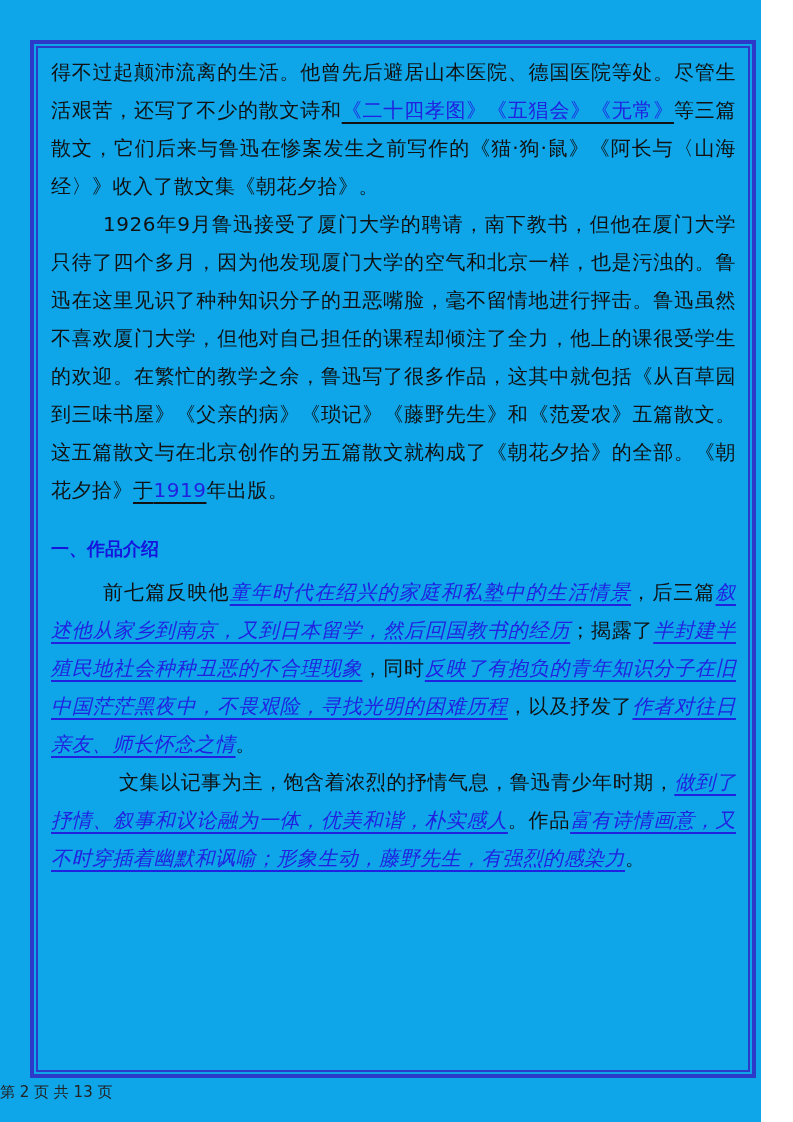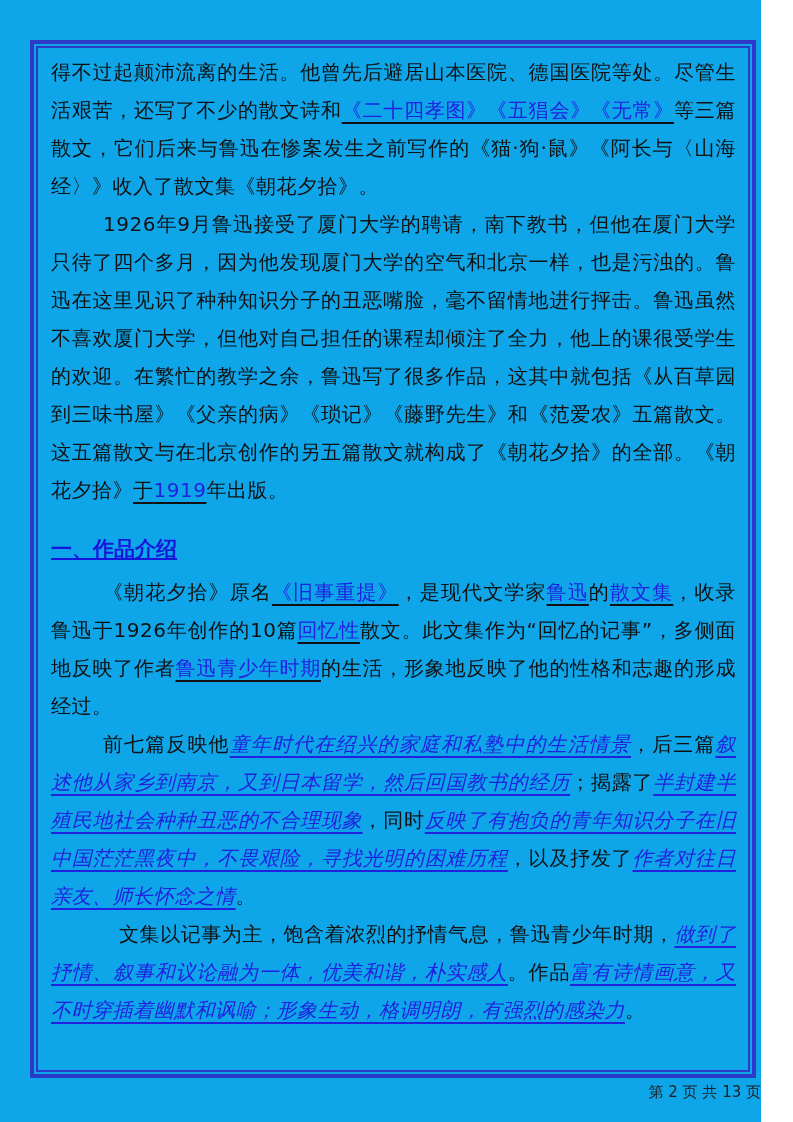--- a/index.html
+++ b/index.html
@@ -36,25 +36,24 @@
     margin:0;
     font-size:20px;
     line-height:38px;
     text-align:justify;
     letter-spacing:0.5px;
   }
   .indent2{text-indent:2.6em;}
   .indent3{text-indent:3.4em;}
   .sec-heading{
     margin:25px 0 9px 0;
-    font-size:21px;
+    font-size:18px;
     line-height:30px;
     font-weight:bold;
     color:var(--heading);
-    text-decoration:underline;
   }
   .seg-link{
     color:var(--link);
     text-decoration:underline;
     text-decoration-color:var(--link);
     text-decoration-thickness:2px;
     text-underline-offset:5px;
     font-style:italic;
   }
   .seg-linkb{
@@ -68,43 +67,42 @@
     color:var(--text);
     text-decoration:underline;
     text-decoration-color:#111111;
     text-decoration-thickness:2px;
     text-underline-offset:5px;
   }
   .footer{
     position:absolute;
     left:0;right:0;
     top:1083px;
-    text-align:right;
+    text-align:left;
     font-size:15px;
     color:#222222;
     font-family:"DejaVu Sans","Liberation Sans",sans-serif;
   }
 </style>
 </head>
 <body>
 
 <div class="sheet">
   <div class="doc-border">
     <div class="doc-inner">
 
       <p class="para"><span>得不过起颠沛流离的生活。他曾先后避居山本医院、德国医院等处。尽管生活艰苦，还写了不少的散文诗和</span><span class="seg-linkb">《二十四孝图》《五猖会》《无常》</span><span>等三篇散文，它们后来与鲁迅在惨案发生之前写作的《猫·狗·鼠》《阿长与〈山海经〉》收入了散文集《朝花夕拾》。</span></p>
 
       <p class="para indent2"><span>1926年9月鲁迅接受了厦门大学的聘请，南下教书，但他在厦门大学只待了四个多月，因为他发现厦门大学的空气和北京一样，也是污浊的。鲁迅在这里见识了种种知识分子的丑恶嘴脸，毫不留情地进行抨击。鲁迅虽然不喜欢厦门大学，但他对自己担任的课程却倾注了全力，他上的课很受学生的欢迎。在繁忙的教学之余，鲁迅写了很多作品，这其中就包括《从百草园到三味书屋》《父亲的病》《琐记》《藤野先生》和《范爱农》五篇散文。这五篇散文与在北京创作的另五篇散文就构成了《朝花夕拾》的全部。《朝花夕拾》</span><span class="seg-ub">于</span><span class="seg-linkb">1919</span><span>年出版。</span></p>
 
       <h2 class="sec-heading">一、作品介绍</h2>
 
-      <p class="para indent2"><span>《朝花夕拾》原名</span><span class="seg-linkb">《旧事重提》</span><span>，是现代文学家</span><span class="seg-linkb">鲁迅</span><span>的</span><span class="seg-linkb">散文集</span><span>，收录鲁迅于1926年创作的10篇</span><span class="seg-linkb">回忆性</span><span>散文。此文集作为“回忆的记事”，多侧面地反映了作者</span><span class="seg-linkb">鲁迅青少年时期</span><span>的生活，形象地反映了他的性格和志趣的形成经过。</span></p>
 
       <p class="para indent2"><span>前七篇反映他</span><span class="seg-link">童年时代在绍兴的家庭和私塾中的生活情景</span><span>，后三篇</span><span class="seg-link">叙述他从家乡到南京，又到日本留学，然后回国教书的经历</span><span>；揭露了</span><span class="seg-link">半封建半殖民地社会种种丑恶的不合理现象</span><span>，同时</span><span class="seg-link">反映了有抱负的青年知识分子在旧中国茫茫黑夜中，不畏艰险，寻找光明的困难历程</span><span>，以及抒发了</span><span class="seg-link">作者对往日亲友、师长怀念之情</span><span>。</span></p>
 
-      <p class="para indent3"><span>文集以记事为主，饱含着浓烈的抒情气息，鲁迅青少年时期，</span><span class="seg-link">做到了抒情、叙事和议论融为一体，优美和谐，朴实感人</span><span>。作品</span><span class="seg-link">富有诗情画意，又不时穿插着幽默和讽喻；形象生动，格调明朗，有强烈的感染力</span><span>。</span></p>
+      <p class="para indent3"><span>文集以记事为主，饱含着浓烈的抒情气息，鲁迅青少年时期，</span><span class="seg-link">做到了抒情、叙事和议论融为一体，优美和谐，朴实感人</span><span>。作品</span><span class="seg-link">富有诗情画意，又不时穿插着幽默和讽喻；形象生动，藤野先生，有强烈的感染力</span><span>。</span></p>
 
 
     </div>
   </div>
 
   <div class="footer">第 2 页 共 13 页</div>
 </div>
 
 </body></html>

